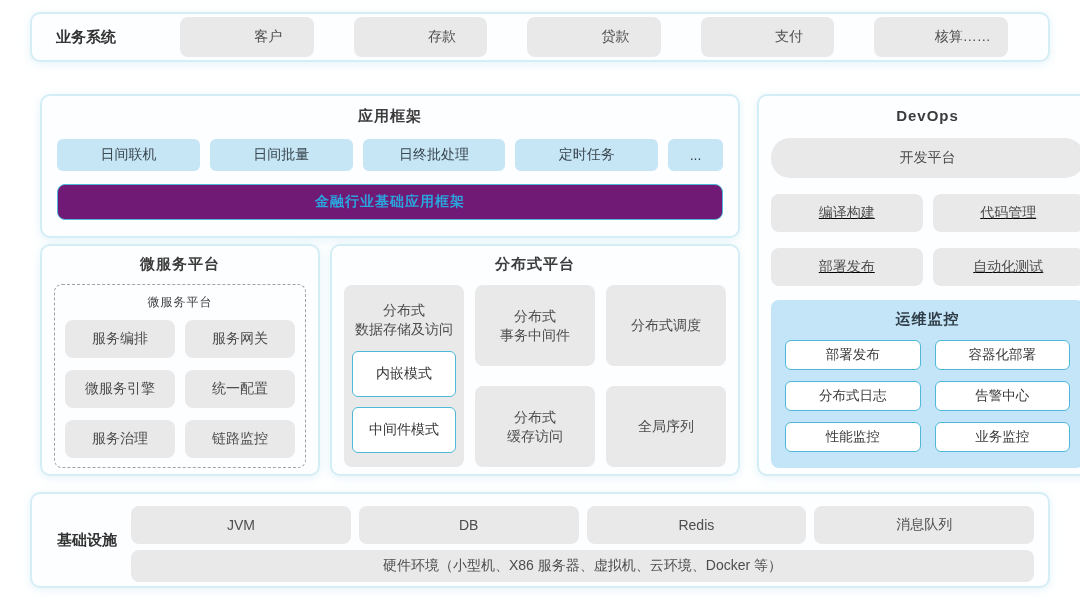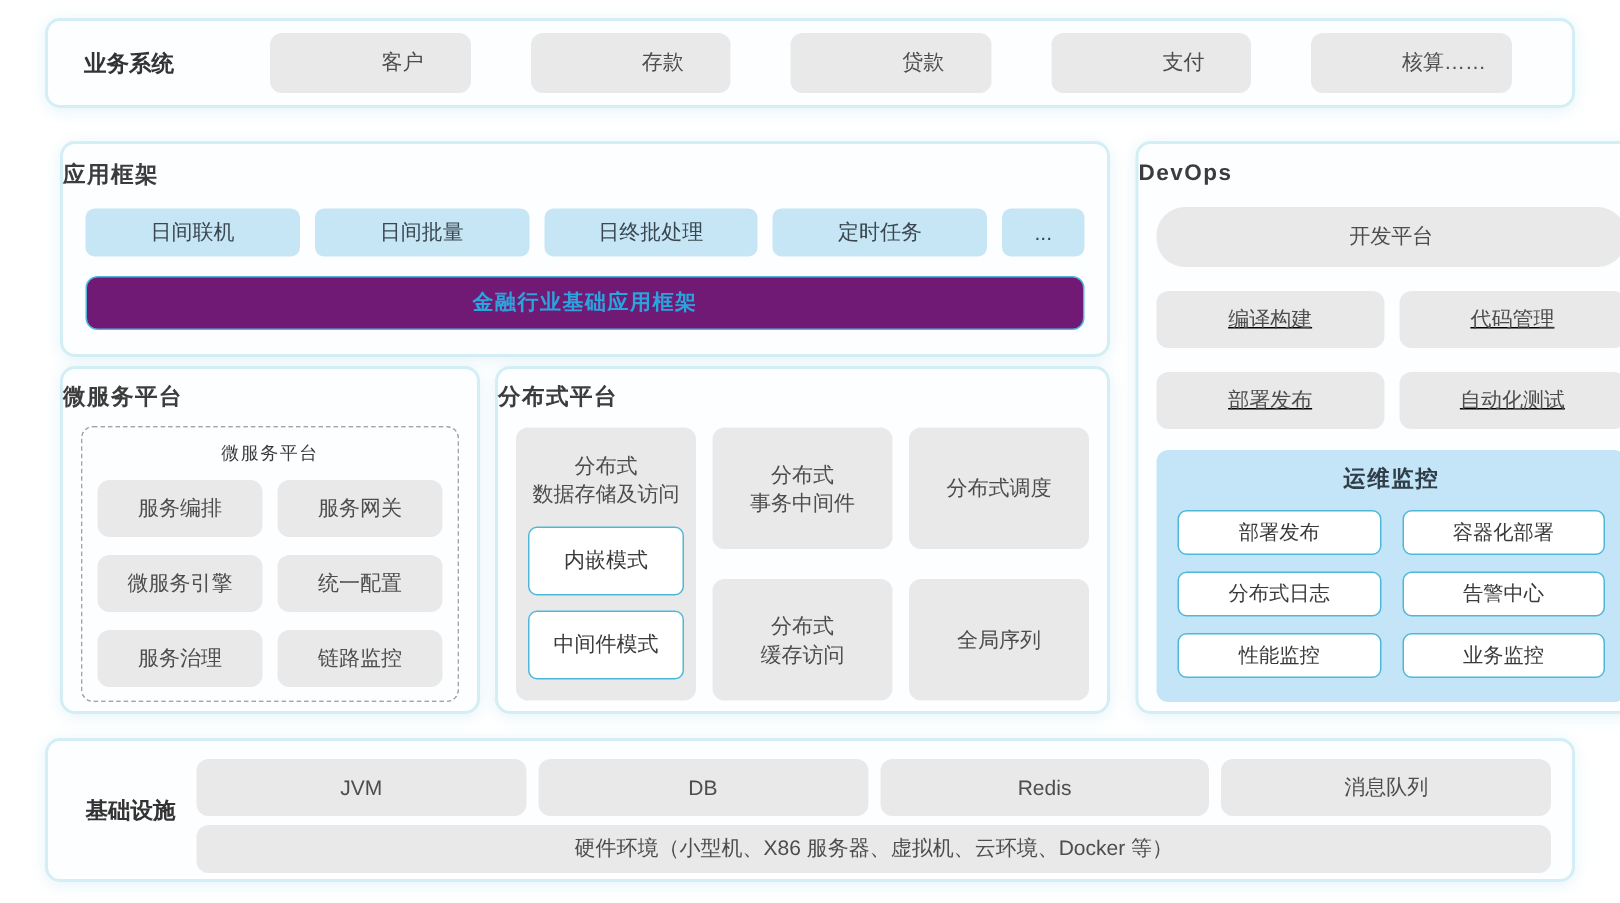--- a/index.html
+++ b/index.html
@@ -5,32 +5,32 @@
   html,body{margin:0;padding:0;background:#ffffff;}
   body{width:1080px;height:602px;overflow:hidden;
        font-family:"Liberation Sans","DejaVu Sans",sans-serif;}
   .canvas{position:relative;width:1080px;height:602px;background:#ffffff;}
 
   .panel{position:absolute;box-sizing:border-box;background:var(--panel-bg,#fdfeff);
          border:2px solid var(--border,#d4eef5);border-radius:10px;
          box-shadow:0 2px 10px rgba(170,215,235,.30);}
 
   .section-title{font-size:15px;font-weight:600;color:var(--title-text,#3c3c3c);
-                 letter-spacing:1px;}
+                 text-align:center;letter-spacing:1px;}
 
   .chip{display:flex;align-items:center;justify-content:center;box-sizing:border-box;
         font-size:14px;border-radius:8px;}
   .chip-gray{background:var(--gray-chip,#e9e9e9);color:var(--chip-text,#4d4d4d);}
   .chip-blue{background:var(--blue-chip,#c6e6f6);color:#3a4750;border-radius:6px;}
   .chip-white{background:#ffffff;border:1.5px solid var(--accent-border,#4fb8da);
               color:#3a3a3a;border-radius:6px;}
   .pre{white-space:pre-line;text-align:center;line-height:1.35;}
 
   
-  .biz{left:30px;top:12px;width:1020px;height:60px;display:flex;align-items:center;}
+  .biz{left:30px;top:12px;width:1020px;height:50px;display:flex;align-items:center;}
   .biz-label{flex:0 0 108px;font-size:15px;font-weight:600;color:#333;text-align:center;}
   .biz-chips{flex:1;display:flex;gap:40px;margin:0 40px;}
   .biz-chips .chip{flex:1;height:40px;padding-left:43px;}
 
   
   .appfw{left:40px;top:94px;width:700px;height:144px;padding-top:11px;}
   .appfw-chips{display:flex;gap:10px;margin:13px 15px 0;}
   .appfw-chips .chip{flex:1;height:32px;}
   .appfw-chips .chip.dots{flex:0 0 55px;}
   .banner{display:flex;align-items:center;justify-content:center;margin:13px 15px 0;height:34px;

